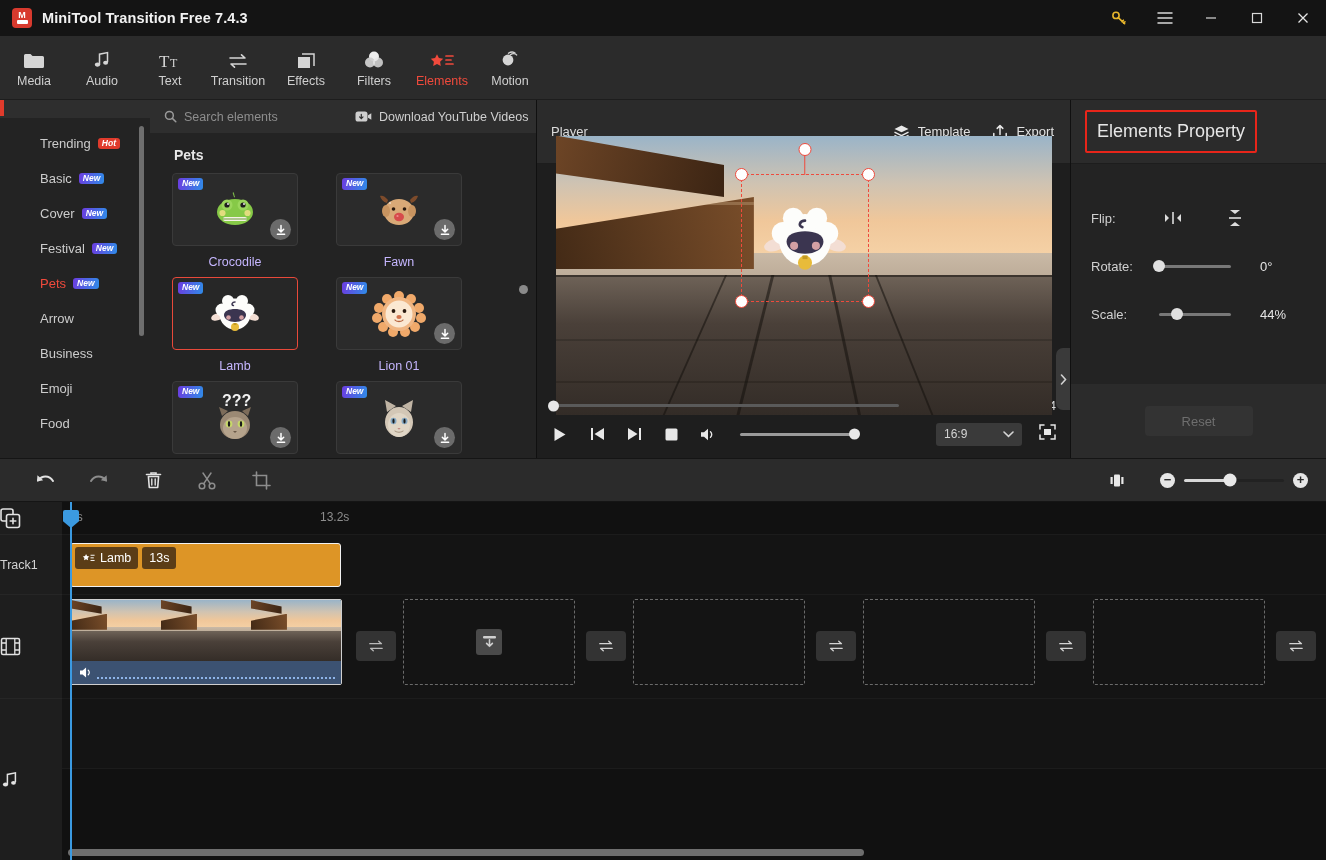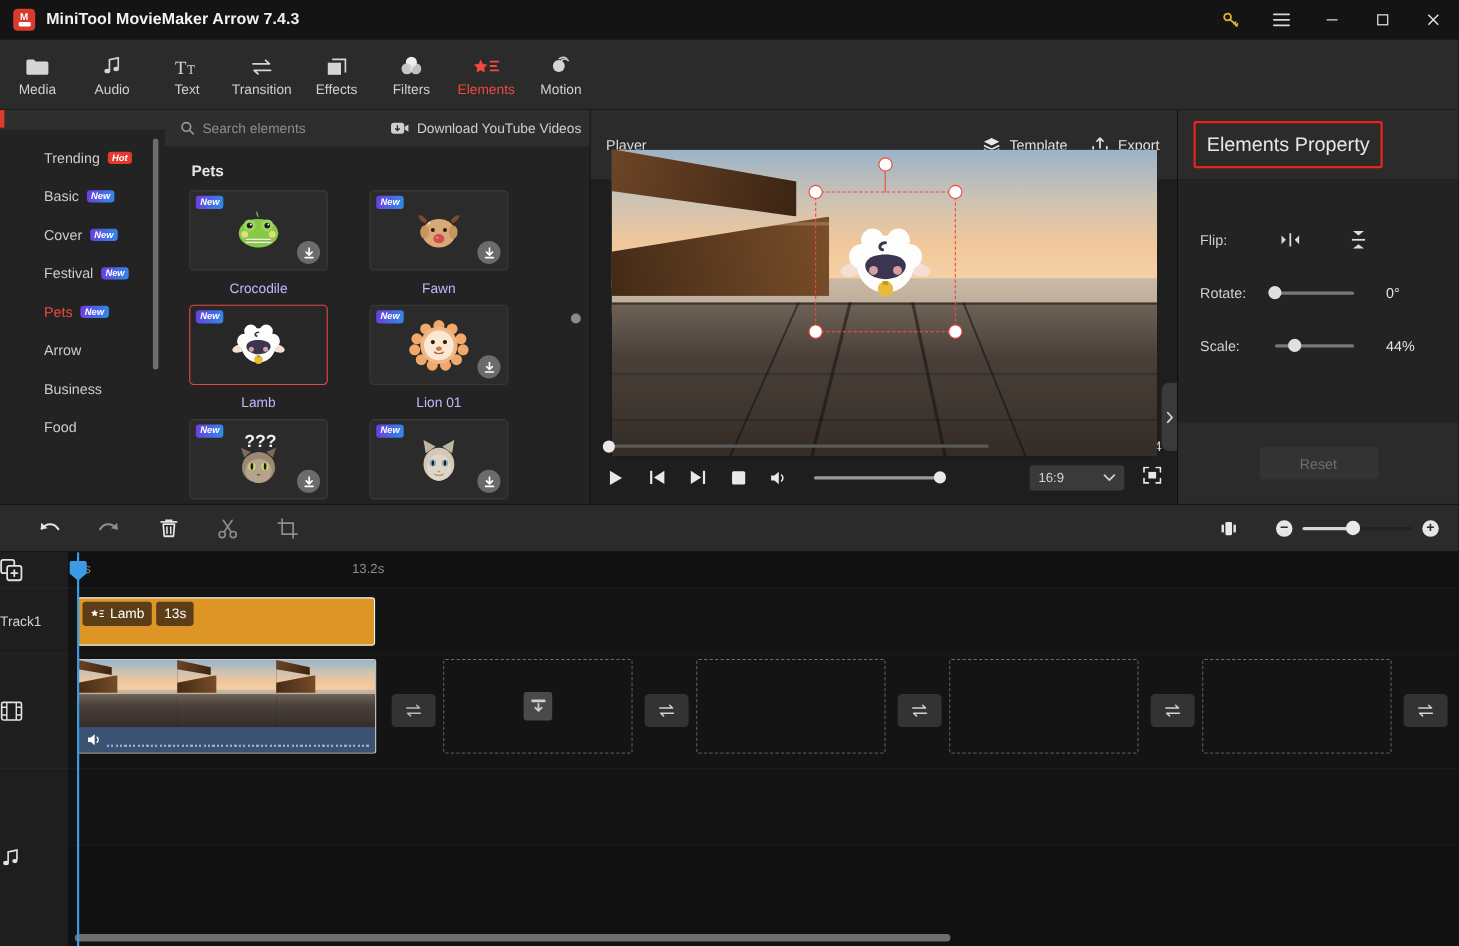--- a/index.html
+++ b/index.html
@@ -157,21 +157,21 @@
 </style>
 </head>
 <body>
 
 <div class="app">
 
   <div class="titlebar">
     <div class="logo">
         <div class="logo-m">M</div>
       </div>
-    <div class="app-title">MiniTool MovieMaker Arrow 7.4.3</div>
+    <div class="app-title">MiniTool Transition Free 7.4.3</div>
     <div class="titlebar-right">
       <div class="tb-btn">
         <svg width="16" height="16" viewBox="0 0 16 16">
             <circle cx="5" cy="5.4" r="3.1" fill="none" stroke="#e8b62c" stroke-width="1.6"></circle>
             <path d="M7.2 7.6 L13.6 13.6 M11 11.6 L12.4 10.2 M12.6 13.2 L14 11.8" stroke="#e8b62c" stroke-width="1.6" fill="none" stroke-linecap="round"></path>
           </svg>
       </div>
       <div class="tb-btn">
         <svg width="16" height="14" viewBox="0 0 16 14">
             <path d="M1 2h14M1 7h14M1 12h14" stroke="#d8d8d8" stroke-width="1.5" stroke-linecap="round"></path>
@@ -294,20 +294,23 @@
         </div>
         <div class="cat active">
           <span class="cat-label">Pets</span>
           <span class="badge new">New</span>
         </div>
         <div class="cat">
           <span class="cat-label">Arrow</span>
         </div>
         <div class="cat">
           <span class="cat-label">Business</span>
+        </div>
+        <div class="cat">
+          <span class="cat-label">Emoji</span>
         </div>
         <div class="cat">
           <span class="cat-label">Food</span>
         </div>
 
       </div>
       <div class="cat-scroll"></div>
     </div>
 
     <div class="libpanel">

